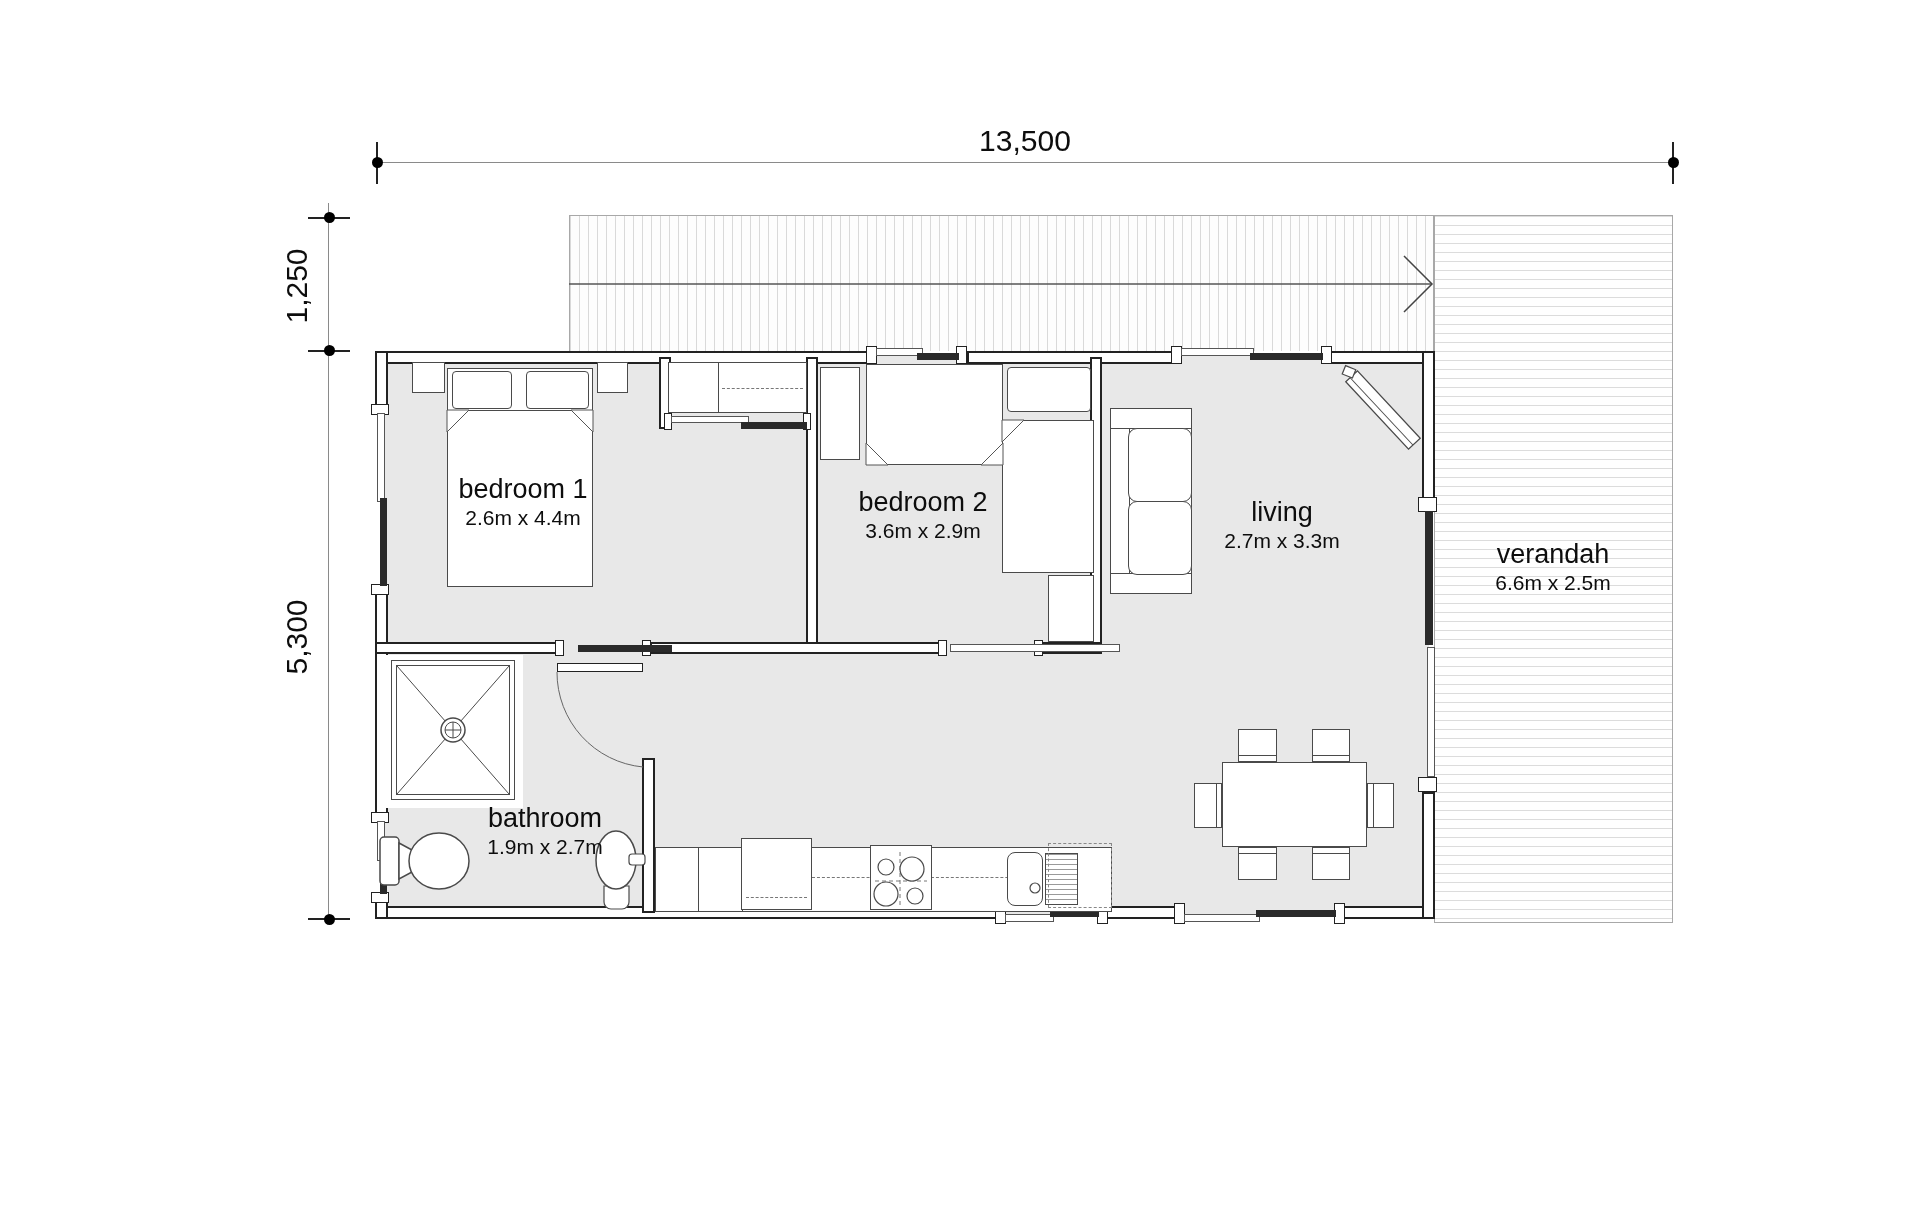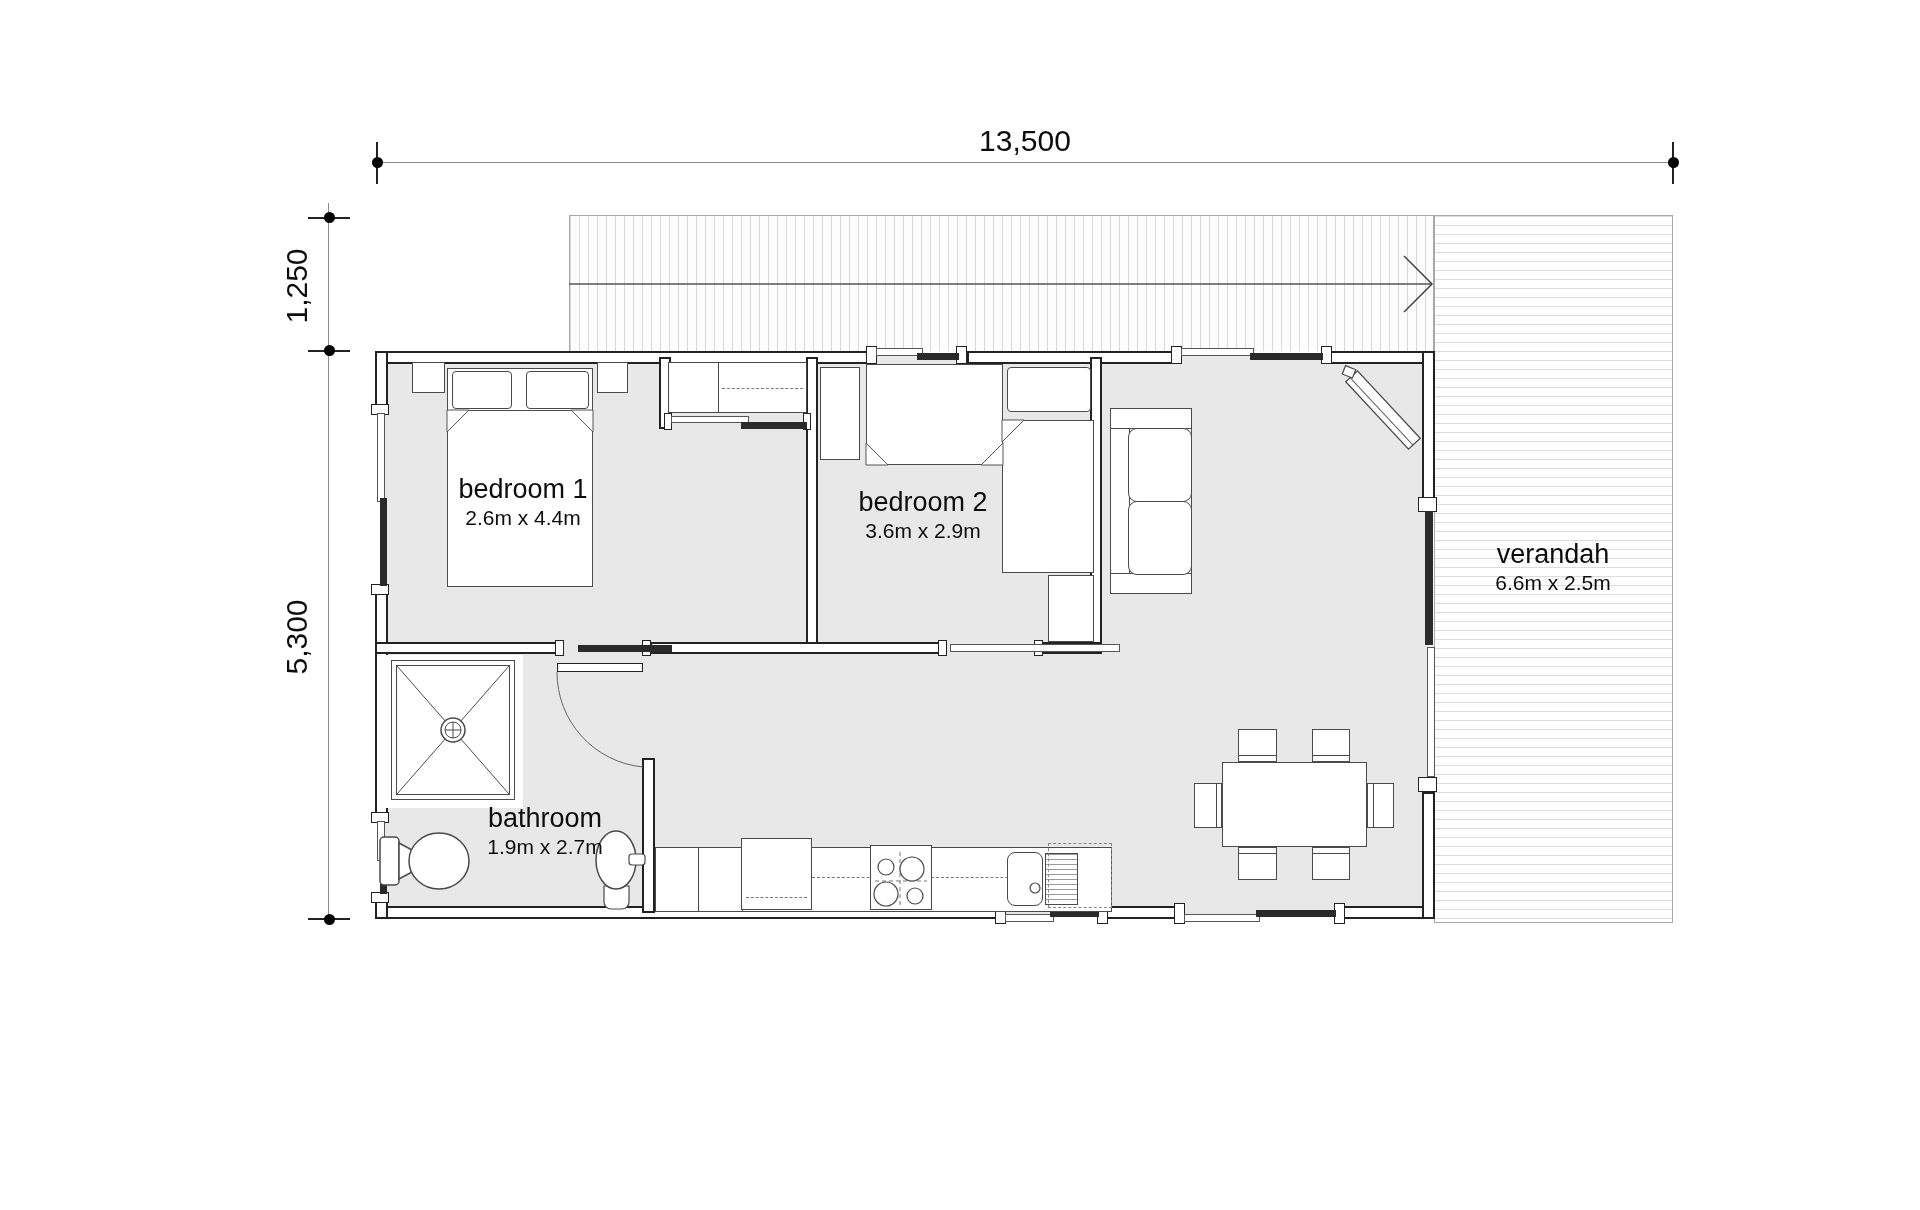--- a/index.html
+++ b/index.html
@@ -227,20 +227,24 @@
   </svg>
 
   <div class="label" style="left:393px;top:474px;">
     <span class="nm">bedroom 1</span>
     <span class="sz">2.6m x 4.4m</span>
   </div>
   <div class="label" style="left:793px;top:487px;justify-content:flex-end;">
     <span class="nm">bedroom 2</span>
     <span class="sz">3.6m x 2.9m</span>
   </div>
+  <div class="label" style="left:1152px;top:497px;">
+    <span class="nm">living</span>
+    <span class="sz">2.7m x 3.3m</span>
+  </div>
   <div class="label" style="left:415px;top:803px;">
     <span class="nm">bathroom</span>
     <span class="sz">1.9m x 2.7m</span>
   </div>
   <div class="label" style="left:1423px;top:539px;justify-content:flex-end;">
     <span class="nm">verandah</span>
     <span class="sz">6.6m x 2.5m</span>
   </div>
 
 </div>

